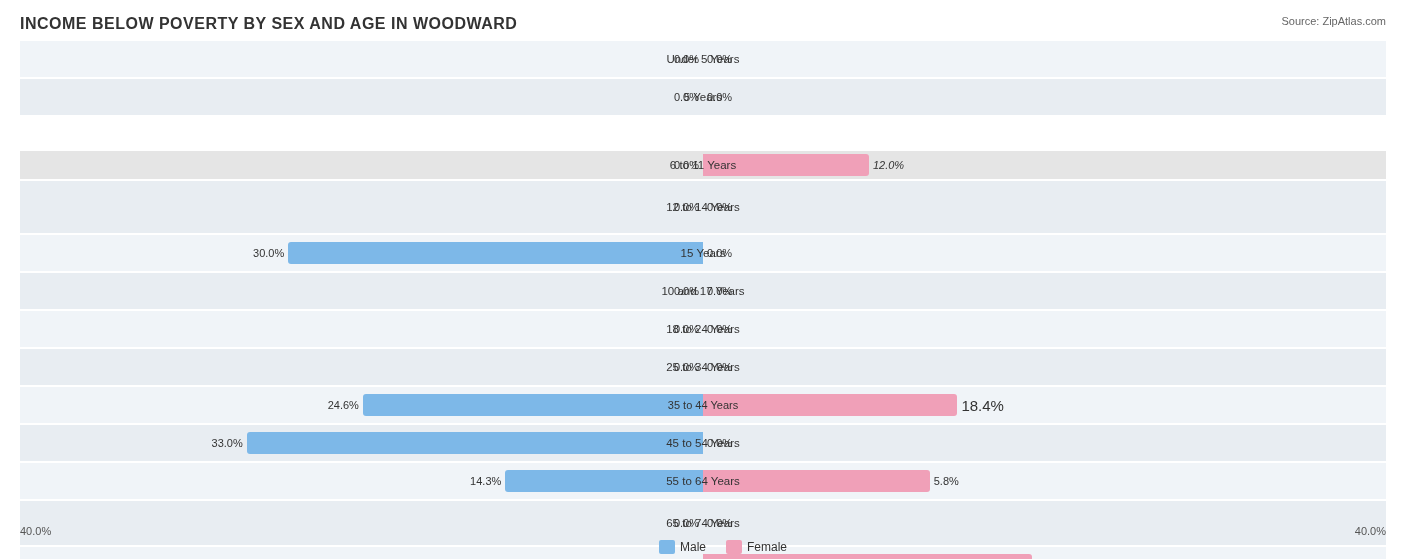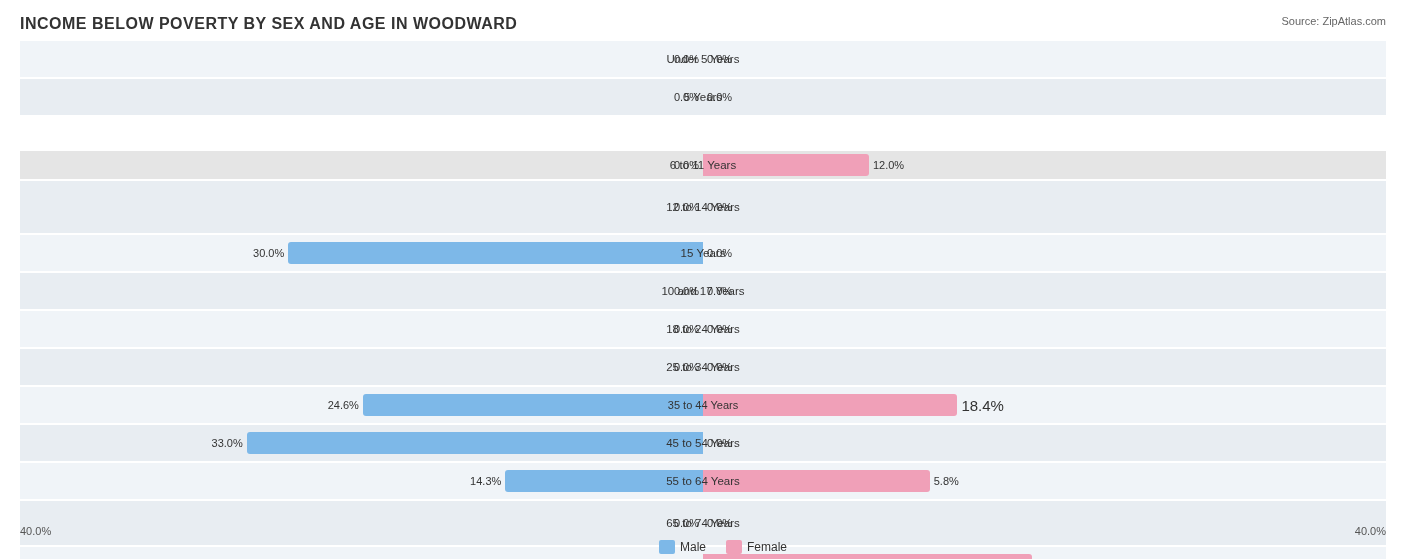--- a/index.html
+++ b/index.html
@@ -88,21 +88,21 @@
       </div>
       <div style="position: relative; height: 36px; margin-bottom: 2px; background: rgb(232, 237, 242);">
         <div style="position: absolute; left: 50%; transform: translate(-50%, -50%); top: 50%; font-size: 11.5px; color: rgb(51, 51, 51); white-space: nowrap; z-index: 10; text-align: center; background: transparent;">5 Years</div>
         <div style="position: absolute; font-size: 11px; color: rgb(51, 51, 51); white-space: nowrap; top: 50%; transform: translateY(-50%); right: calc(50% + 4px);">0.0%</div>
         <div style="position: absolute; font-size: 11px; color: rgb(51, 51, 51); white-space: nowrap; top: 50%; transform: translateY(-50%); left: calc(50% + 4px);">0.0%</div>
       </div>
       <div style="position: relative; height: 28px; margin-bottom: 2px; background: #e5e5e5; margin-top: 36px;">
         <div style="position: absolute; left: 50%; transform: translate(-50%, -50%); top: 50%; font-size: 11.5px; color: rgb(51, 51, 51); white-space: nowrap; z-index: 10; text-align: center; background: transparent;">6 to 11 Years</div>
         <div style="position: absolute; height: 22px; top: 50%; transform: translateY(-50%); background: rgb(240, 160, 184); border-radius: 0px 3px 3px 0px; left: 50%; width: 165.9px;"></div>
         <div style="position: absolute; font-size: 11px; color: rgb(51, 51, 51); white-space: nowrap; top: 50%; transform: translateY(-50%); right: calc(50% + 4px);">0.0%</div>
-        <div style="position: absolute; font-size: 11px; color: rgb(51, 51, 51); white-space: nowrap; top: 50%; transform: translateY(-50%); left: calc(50% + 169.9px);">12.0%</div>
+        <div style="position: absolute; font-size: 11px; color: rgb(51, 51, 51); white-space: nowrap; top: 50%; transform: translateY(-50%); left: calc(50% + 169.9px); font-style: italic;">12.0%</div>
       </div>
       <div style="position: relative; height: 52px; margin-bottom: 2px; background: rgb(232, 237, 242);">
         <div style="position: absolute; left: 50%; transform: translate(-50%, -50%); top: 50%; font-size: 11.5px; color: rgb(51, 51, 51); white-space: nowrap; z-index: 10; text-align: center; background: transparent;">12 to 14 Years</div>
         <div style="position: absolute; font-size: 11px; color: rgb(51, 51, 51); white-space: nowrap; top: 50%; transform: translateY(-50%); right: calc(50% + 4px);">0.0%</div>
         <div style="position: absolute; font-size: 11px; color: rgb(51, 51, 51); white-space: nowrap; top: 50%; transform: translateY(-50%); left: calc(50% + 4px);">0.0%</div>
       </div>
       <div style="position: relative; height: 36px; margin-bottom: 2px; background: rgb(240, 244, 248);">
         <div style="position: absolute; left: 50%; transform: translate(-50%, -50%); top: 50%; font-size: 11.5px; color: rgb(51, 51, 51); white-space: nowrap; z-index: 10; text-align: center; background: transparent;">15 Years</div>
         <div style="position: absolute; height: 22px; top: 50%; transform: translateY(-50%); background: rgb(125, 184, 232); border-radius: 3px 0px 0px 3px; right: 50%; width: 414.75px;"></div>
         <div style="position: absolute; font-size: 11px; color: rgb(51, 51, 51); white-space: nowrap; top: 50%; transform: translateY(-50%); right: calc(50% + 418.75px);">30.0%</div>

